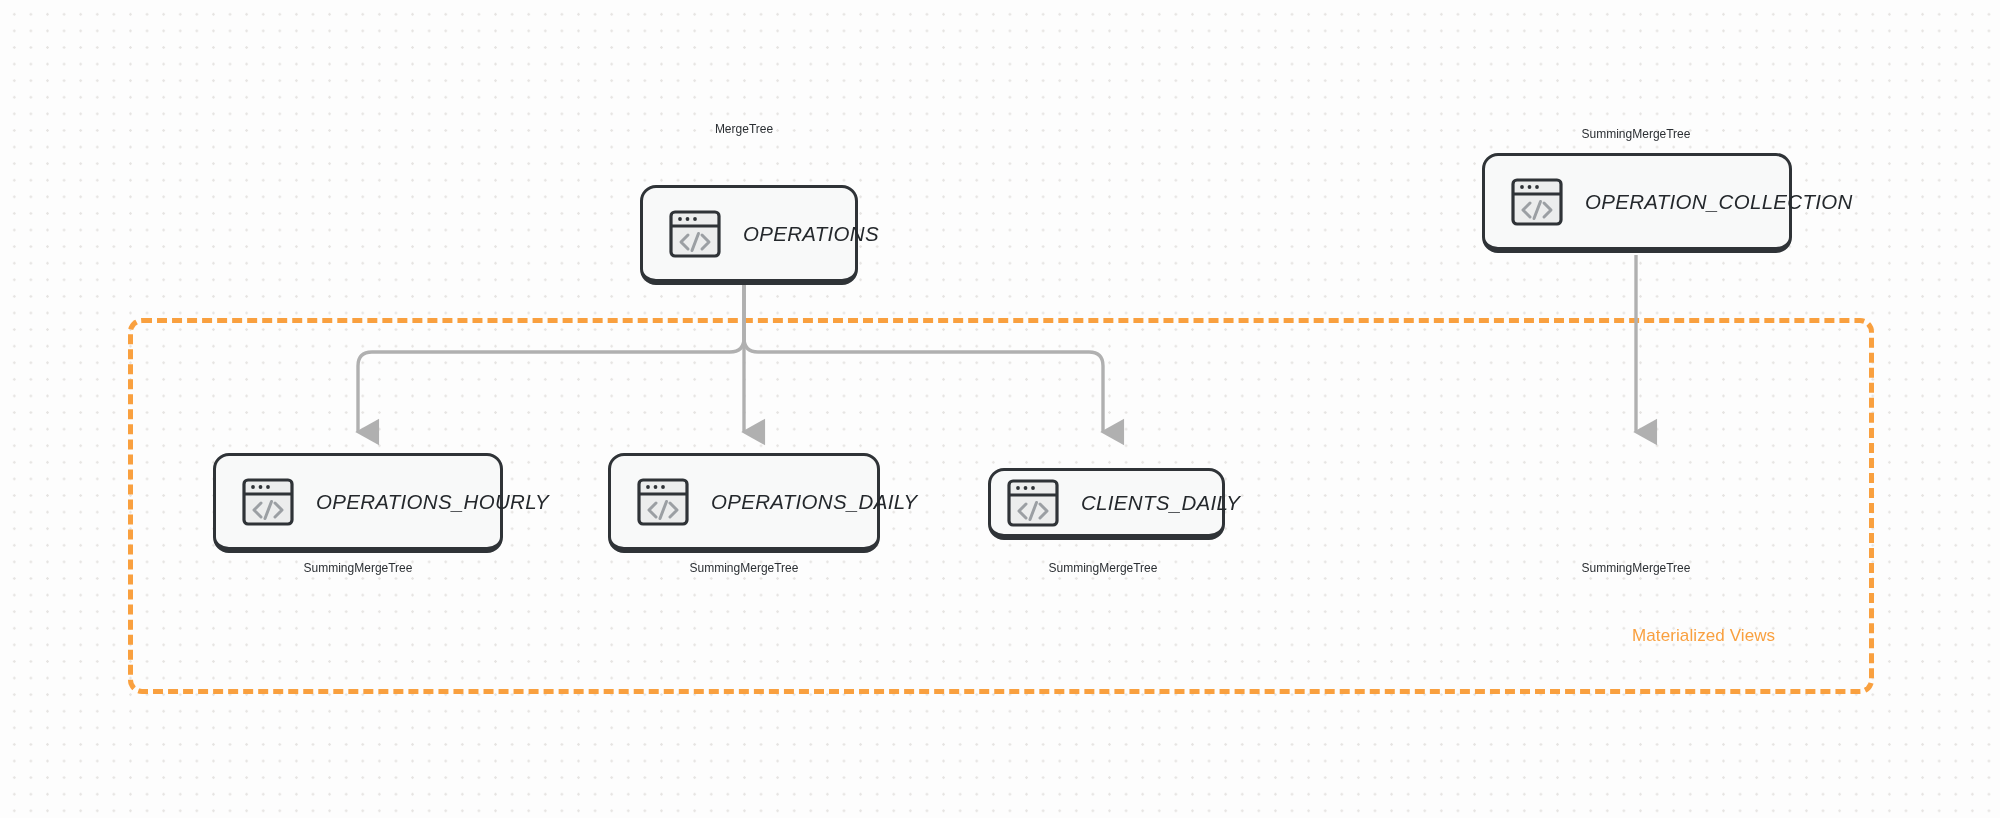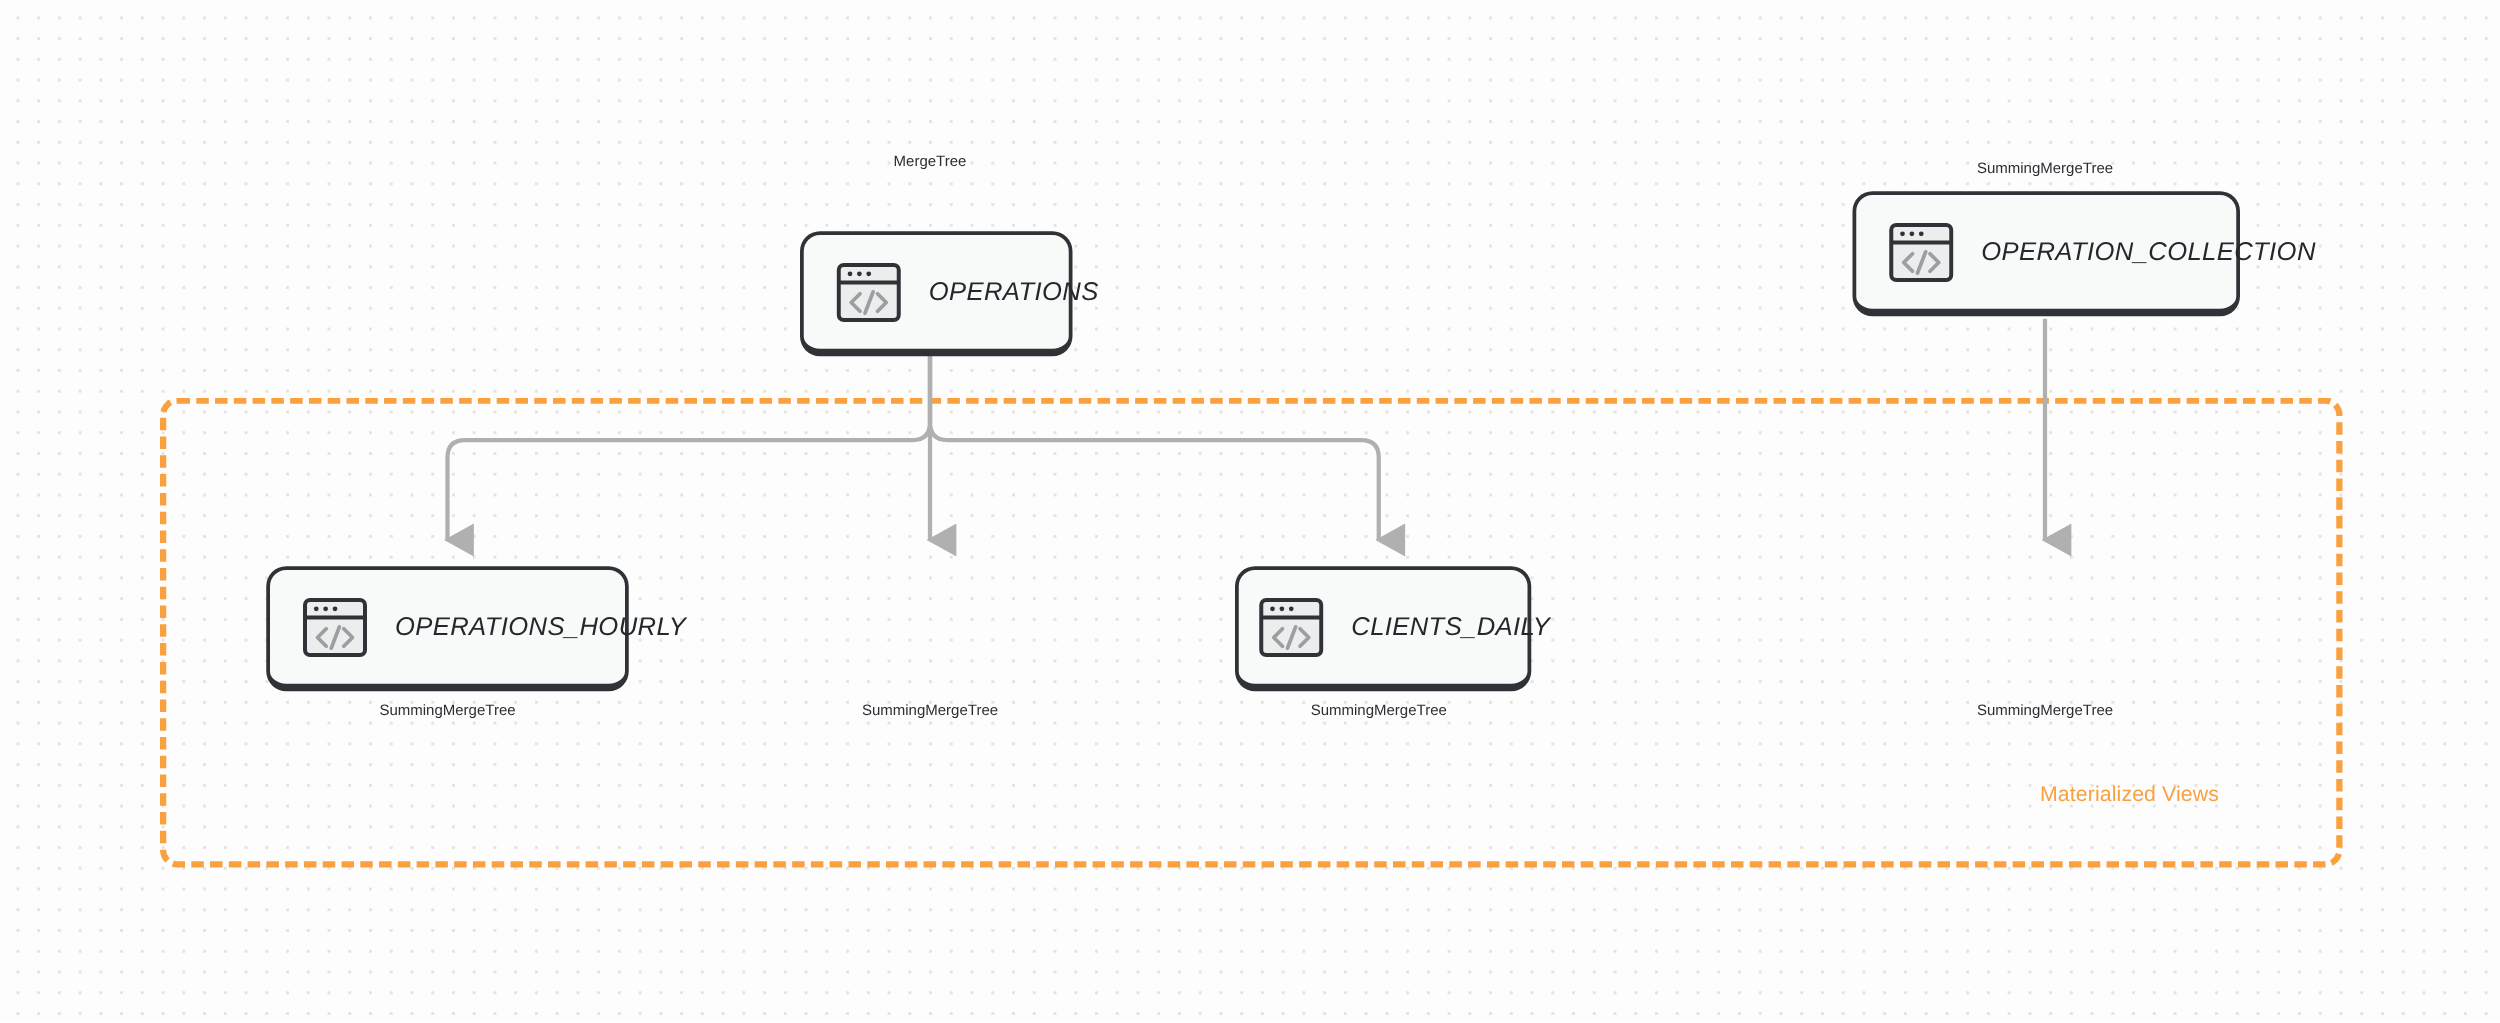--- a/index.html
+++ b/index.html
@@ -151,22 +151,35 @@
       <circle cx="11" cy="10" r="1.9" fill="#2f3337"></circle>
       <circle cx="18.5" cy="10" r="1.9" fill="#2f3337"></circle>
       <circle cx="26" cy="10" r="1.9" fill="#2f3337"></circle>
       <path d="M19,26 L12,33 L19,40" fill="none" stroke="#9b9fa3" stroke-width="3" stroke-linecap="round" stroke-linejoin="round"></path>
       <path d="M33,26 L40,33 L33,40" fill="none" stroke="#9b9fa3" stroke-width="3" stroke-linecap="round" stroke-linejoin="round"></path>
       <line x1="29.5" y1="24.5" x2="23" y2="41.5" stroke="#9b9fa3" stroke-width="3" stroke-linecap="round"></line>
     </svg>
     <span class="node-label">OPERATIONS_HOURLY</span>
   </div>
 
+  <div class="node" style="left:608px; top:453px; width:272px; height:100px;">
+    <svg class="node-icon" viewBox="0 0 52 50" xmlns="http://www.w3.org/2000/svg">
+      <rect x="2" y="3" width="48" height="44" rx="4" ry="4" fill="#eceded" stroke="#2f3337" stroke-width="3.2"></rect>
+      <line x1="2" y1="17" x2="50" y2="17" stroke="#2f3337" stroke-width="3.2"></line>
+      <circle cx="11" cy="10" r="1.9" fill="#2f3337"></circle>
+      <circle cx="18.5" cy="10" r="1.9" fill="#2f3337"></circle>
+      <circle cx="26" cy="10" r="1.9" fill="#2f3337"></circle>
+      <path d="M19,26 L12,33 L19,40" fill="none" stroke="#9b9fa3" stroke-width="3" stroke-linecap="round" stroke-linejoin="round"></path>
+      <path d="M33,26 L40,33 L33,40" fill="none" stroke="#9b9fa3" stroke-width="3" stroke-linecap="round" stroke-linejoin="round"></path>
+      <line x1="29.5" y1="24.5" x2="23" y2="41.5" stroke="#9b9fa3" stroke-width="3" stroke-linecap="round"></line>
+    </svg>
+    <span class="node-label">OPERATIONS_DAILY</span>
+  </div>
 
-  <div class="node" style="left:988px; top:453px; width:237px; height:100px;padding-left:16px;">
+  <div class="node" style="left:988px; top:468px; width:237px; height:72px;padding-left:16px;">
     <svg class="node-icon" viewBox="0 0 52 50" xmlns="http://www.w3.org/2000/svg">
       <rect x="2" y="3" width="48" height="44" rx="4" ry="4" fill="#eceded" stroke="#2f3337" stroke-width="3.2"></rect>
       <line x1="2" y1="17" x2="50" y2="17" stroke="#2f3337" stroke-width="3.2"></line>
       <circle cx="11" cy="10" r="1.9" fill="#2f3337"></circle>
       <circle cx="18.5" cy="10" r="1.9" fill="#2f3337"></circle>
       <circle cx="26" cy="10" r="1.9" fill="#2f3337"></circle>
       <path d="M19,26 L12,33 L19,40" fill="none" stroke="#9b9fa3" stroke-width="3" stroke-linecap="round" stroke-linejoin="round"></path>
       <path d="M33,26 L40,33 L33,40" fill="none" stroke="#9b9fa3" stroke-width="3" stroke-linecap="round" stroke-linejoin="round"></path>
       <line x1="29.5" y1="24.5" x2="23" y2="41.5" stroke="#9b9fa3" stroke-width="3" stroke-linecap="round"></line>
     </svg>

